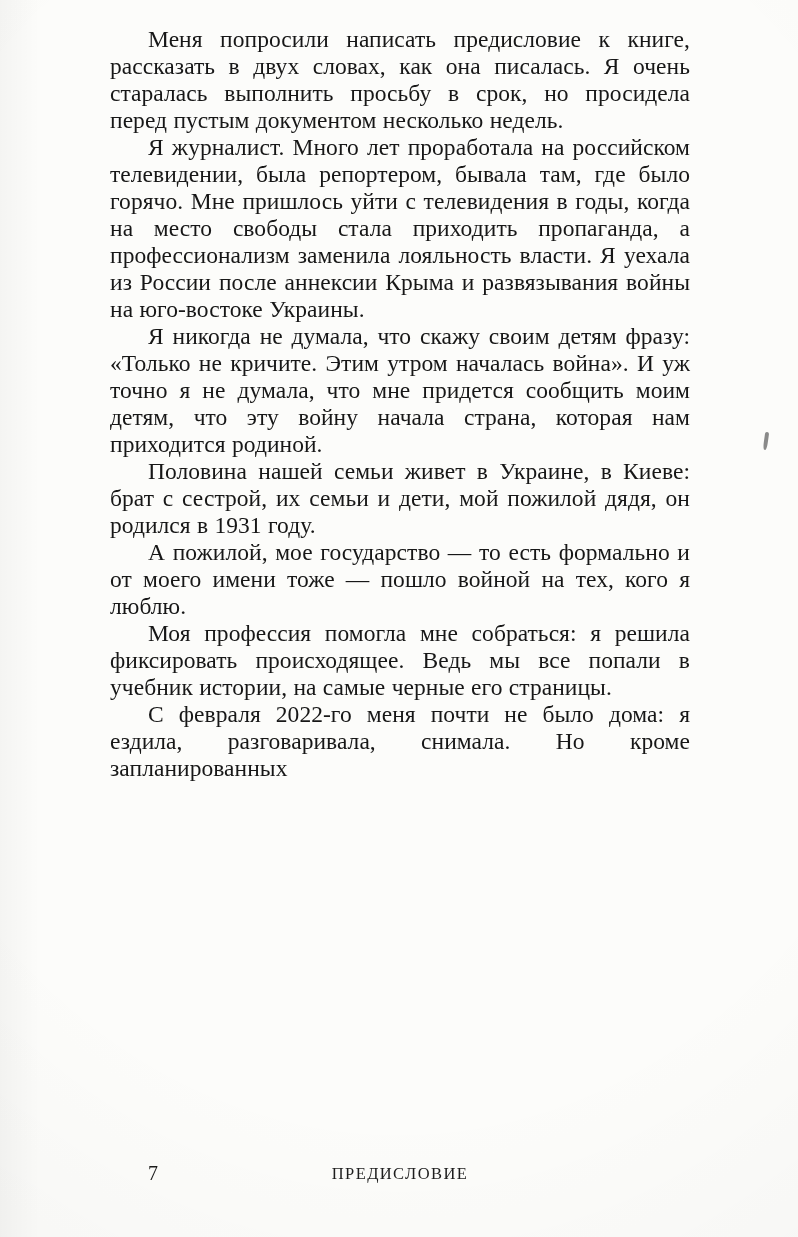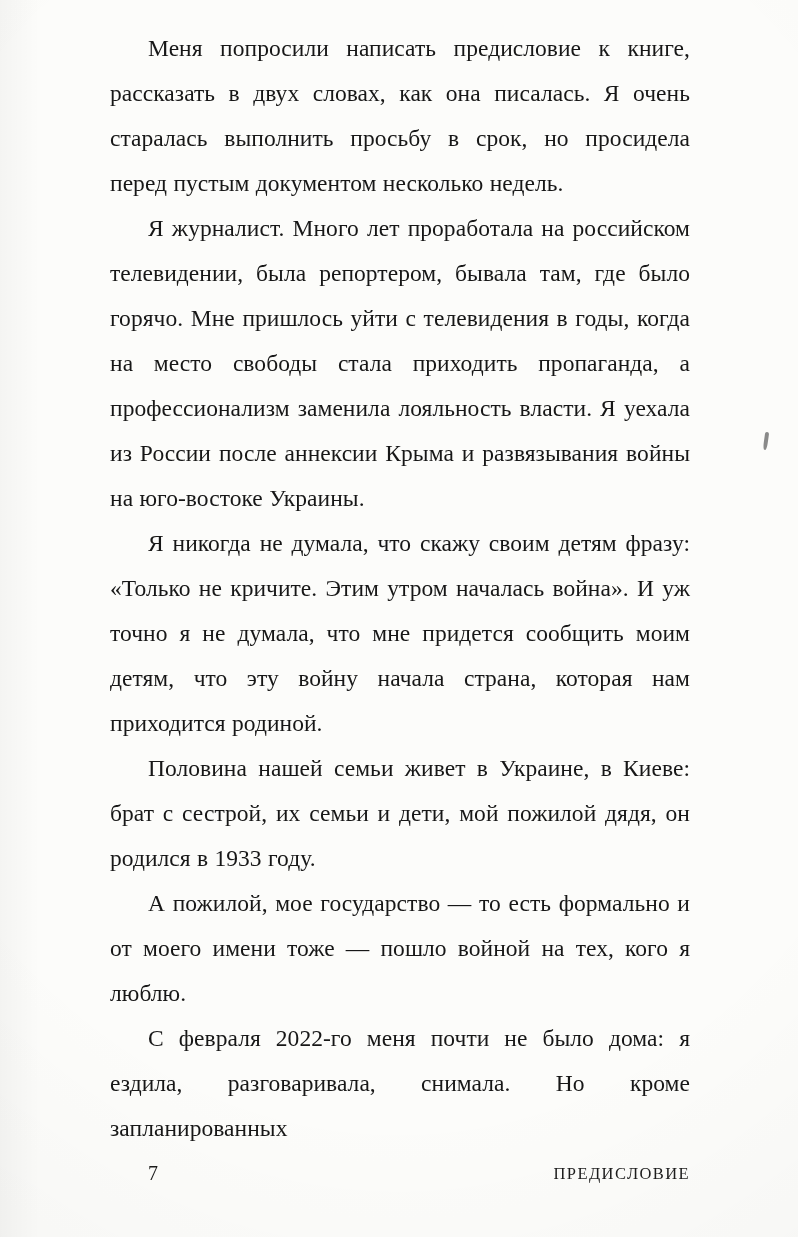--- a/index.html
+++ b/index.html
@@ -40,21 +40,21 @@
     position: absolute;
     left: 110px;
     top: 26px;
     width: 580px;
   }
 
   p.para {
     margin: 0;
     text-indent: 38px;
     font-size: 23.5px;
-    line-height: 45px;
+    line-height: 27px;
     text-align: justify;
     text-align-last: left;
     letter-spacing: 0.05px;
     word-spacing: 0.4px;
     color: #171717;
   }
 
   .footer {
     position: absolute;
     left: 110px;
@@ -68,21 +68,21 @@
     top: 0;
     font-size: 20px;
     line-height: 26px;
     color: #1a1a1a;
   }
   .running-head {
     position: absolute;
     left: 0;
     top: 2px;
     width: 580px;
-    text-align: right;
+    text-align: center;
     font-size: 16.5px;
     line-height: 24px;
     letter-spacing: 1.4px;
     color: #1d1d1d;
   }
 
   
   .bleed {
     position: absolute;
     left: 118px;
@@ -117,22 +117,23 @@
   <div class="bleed" aria-hidden="true">
     ⠀⠀⠀⠀⠀⠀⠀⠀⠀⠀⠀⠀⠀⠀⠀⠀⠀⠀⠀⠀⠀⠀⠀⠀⠀⠀⠀⠀⠀⠀⠀⠀⠀⠀⠀⠀⠀⠀⠀⠀⠀⠀⠀⠀⠀⠀⠀⠀⠀⠀⠀⠀⠀⠀⠀⠀⠀⠀⠀⠀⠀⠀⠀⠀⠀⠀⠀⠀⠀⠀⠀⠀⠀⠀⠀⠀⠀⠀⠀⠀⠀⠀⠀⠀⠀⠀⠀⠀⠀⠀⠀⠀⠀⠀⠀⠀
   </div>
 
   <div class="edge-mark"></div>
 
   <div class="text-column">
     <p class="para">Меня попросили написать предисловие к книге, рассказать в двух словах, как она писалась. Я очень старалась выполнить просьбу в срок, но просидела перед пустым документом несколько недель.</p>
     <p class="para">Я журналист. Много лет проработала на российском телевидении, была репортером, бывала там, где было горячо. Мне пришлось уйти с телевидения в годы, когда на место свободы стала приходить пропаганда, а профессионализм заменила лояльность власти. Я уехала из России после аннексии Крыма и развязывания войны на юго-востоке Украины.</p>
     <p class="para">Я никогда не думала, что скажу своим детям фразу: «Только не кричите. Этим утром началась война». И уж точно я не думала, что мне придется сообщить моим детям, что эту войну начала страна, которая нам приходится родиной.</p>
-    <p class="para">Половина нашей семьи живет в Украине, в Киеве: брат с сестрой, их семьи и дети, мой пожилой дядя, он родился в 1933 году.</p>
+    <p class="para">Половина нашей семьи живет в Украине, в Киеве: брат с сестрой, их семьи и дети, мой пожилой дядя, он родился в 1931 году.</p>
     <p class="para">А пожилой, мое государство — то есть формально и от моего имени тоже — пошло войной на тех, кого я люблю.</p>
+    <p class="para">Моя профессия помогла мне собраться: я решила фиксировать происходящее. Ведь мы все попали в учебник истории, на самые черные его страницы.</p>
     <p class="para">С февраля 2022-го меня почти не было дома: я ездила, разговаривала, снимала. Но кроме запланированных</p>
   </div>
 
   <div class="footer">
     <div class="folio">7</div>
     <div class="running-head">ПРЕДИСЛОВИЕ</div>
   </div>
 
 </div>
 

